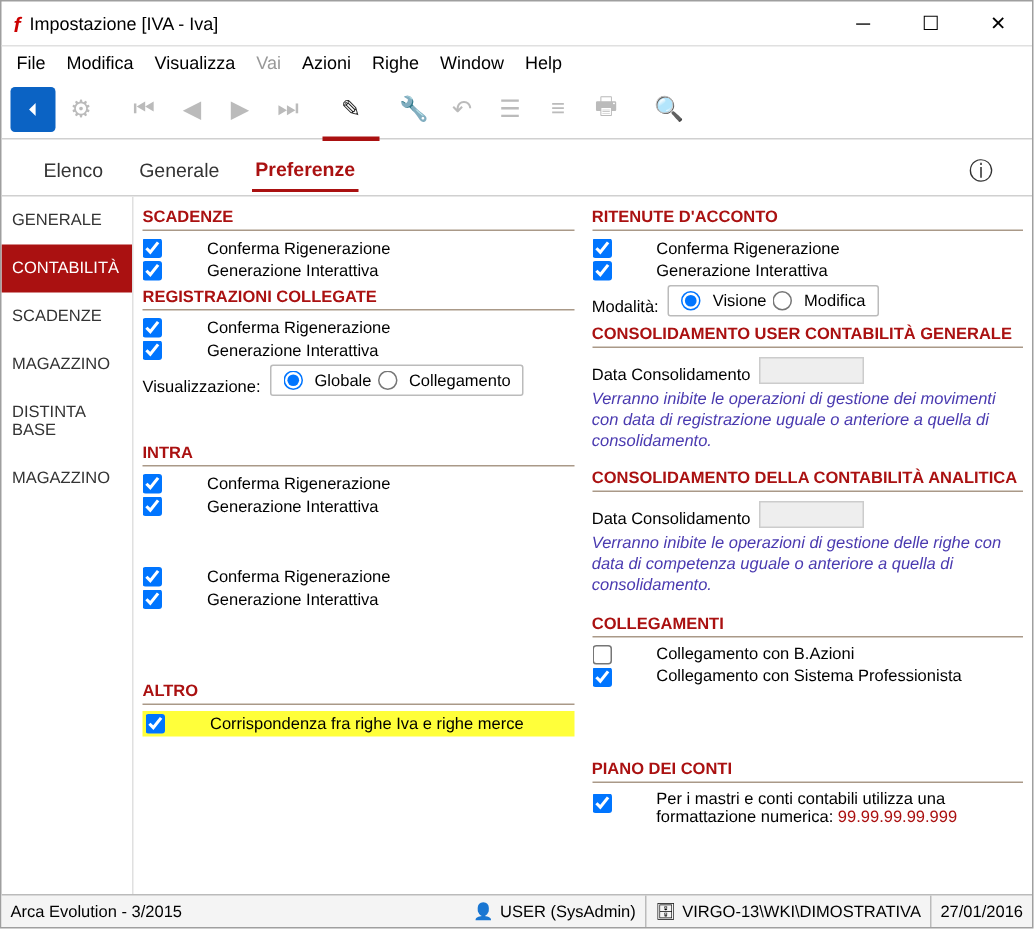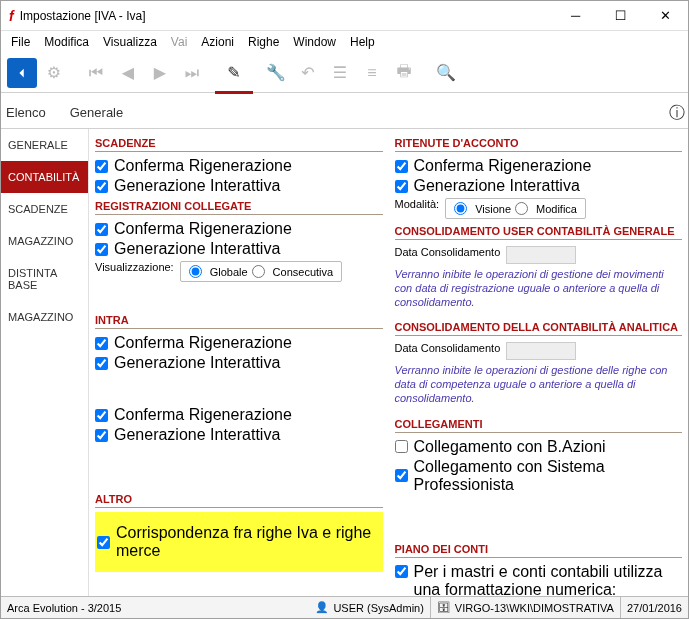--- a/index.html
+++ b/index.html
@@ -11,37 +11,37 @@
   .win-btns { display: flex; height: 100%; }
   .win-btn { width: 45px; display: flex; align-items: center; justify-content: center; font-size: 13px; }
   .menubar { display: flex; gap: 14px; padding: 4px 10px; font-size: 12px; }
   .toolbar { height: 40px; display: flex; align-items: center; padding: 0 6px; border-bottom: 1px solid #d0d0d0; gap: 2px; }
   .tb-btn { width: 30px; height: 30px; display: flex; align-items: center; justify-content: center; color: #555; font-size: 16px; border-radius: 2px; }
   .tb-btn.back { background: #0b63c4; color: #fff; border-radius: 3px; }
   .tb-btn.disabled { color: #bbb; }
   .tb-sep { width: 8px; }
   .edit-active { position: relative; }
   .edit-active::after { content: ""; position: absolute; left: -4px; right: -4px; bottom: -6px; height: 3px; background: #a11; }
-  .tabbar { display: flex; gap: 20px; padding: 8px 3px 2px; border-bottom: 1px solid #d0d0d0; align-items: center; }
+  .tabbar { display: flex; gap: 20px; padding: 8px 26px 2px; border-bottom: 1px solid #d0d0d0; align-items: center; }
   .tab { font-size: 13px; padding: 4px 2px 6px; color: #333; position: relative; }
   .tab.active { color: #a11; font-weight: 600; border-bottom: 2px solid #a11; }
   .tab-spacer { flex: 1; }
   .info-icon { font-size: 16px; color: #333; }
   .body { flex: 1; display: flex; overflow: hidden; }
   .sidebar { width: 88px; border-right: 1px solid #e0e0e0; display: flex; flex-direction: column; }
   .side-item { padding: 10px 7px; font-size: 11px; color: #333; }
   .side-item.active { background: #a11; color: #fff; }
   .content { flex: 1; overflow: auto; }
   .two-col { display: flex; }
   .col { width: 50%; padding: 4px 6px; }
   .section-head { color: #a11; font-size: 11px; font-weight: 600; padding: 4px 0 2px; border-bottom: 1px solid #a98; margin-bottom: 4px; }
   .chk-row { display: flex; align-items: center; gap: 4px; padding: 1px 0; }
   .chk-row input[type=checkbox] { margin: 0 2px 0 0; width: 13px; height: 13px; }
-  .chk-row label { font-size: 16px; }
-  .inline-row { display: flex; align-items: flex-start; gap: 6px; padding: 2px 0; }
+  .chk-row label { font-size: 11px; margin-left: 24px; }
+  .inline-row { display: flex; align-items: flex-end; gap: 6px; padding: 2px 0; }
   .inline-row .lbl { font-size: 11px; }
   .radio-group { display: flex; align-items: center; gap: 4px; border: 1px solid #bbb; border-radius: 2px; padding: 3px 8px; }
   .radio-group label { font-size: 11px; display: flex; align-items: center; gap: 6px; }
   .radio-group input { margin: 0 2px 0 0; }
   .field-box { width: 70px; height: 18px; background: #eee; border: 1px solid #ccc; display: inline-block; }
   .hint { color: #4a3ab0; font-style: italic; font-size: 11px; line-height: 1.25; padding: 2px 0; }
   .highlight { background: #ffff3a; }
   .piano-val { color: #a11; }
   .statusbar { height: 22px; border-top: 1px solid #bbb; display: flex; align-items: center; font-size: 11px; background: #f4f4f4; }
   .sb-cell { padding: 0 6px; display: flex; align-items: center; gap: 4px; height: 100%; }
@@ -119,20 +119,21 @@
     </div>
     <div class="tb-sep"></div>
     <div class="tb-btn disabled">
       <span>🔍</span>
     </div>
   </div>
 
   <div class="tabbar">
     <div class="tab">Elenco</div>
     <div class="tab">Generale</div>
+    <div class="tab active">Preferenze</div>
     <div class="tab-spacer"></div>
     <div class="info-icon">ⓘ</div>
   </div>
 
   <div class="body">
     <div class="sidebar">
       <div class="side-item">GENERALE</div>
       <div class="side-item active">CONTABILITÀ</div>
       <div class="side-item">SCADENZE</div>
       <div class="side-item">MAGAZZINO</div>
@@ -165,21 +166,21 @@
             </div>
           <div class="inline-row">
             <span class="lbl">Visualizzazione:</span>
             <span class="radio-group">
               <label>
                   <input type="radio" name="vis" checked="" style="">
                   <span>Globale</span>
                 </label>
               <label>
                   <input type="radio" name="vis" style="">
-                  <span>Consecutiva</span>
+                  <span>Collegamento</span>
                 </label>
             </span>
           </div>
 
           <div style="height:26px"></div>
 
           <div class="section-head">INTRA</div>
           <div class="chk-row">
               <input type="checkbox" checked="" style="">
               <label>Conferma Rigenerazione</label>
@@ -196,21 +197,21 @@
               <label>Conferma Rigenerazione</label>
             </div>
           <div class="chk-row">
               <input type="checkbox" checked="" style="">
               <label>Generazione Interattiva</label>
             </div>
 
           <div style="height:44px"></div>
 
           <div class="section-head">ALTRO</div>
-          <div class="chk-row highlight" style="padding:12px 2px">
+          <div class="chk-row highlight" style="padding:2px 2px">
             <input type="checkbox" checked="" style="">
             <label>Corrispondenza fra righe Iva e righe merce</label>
           </div>
         </div>
 
         <div class="col">
           <div class="section-head">RITENUTE D'ACCONTO</div>
           <div class="chk-row">
               <input type="checkbox" checked="" style="">
               <label>Conferma Rigenerazione</label>

